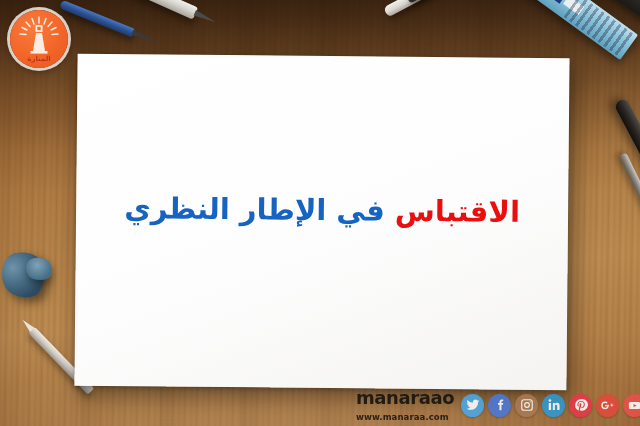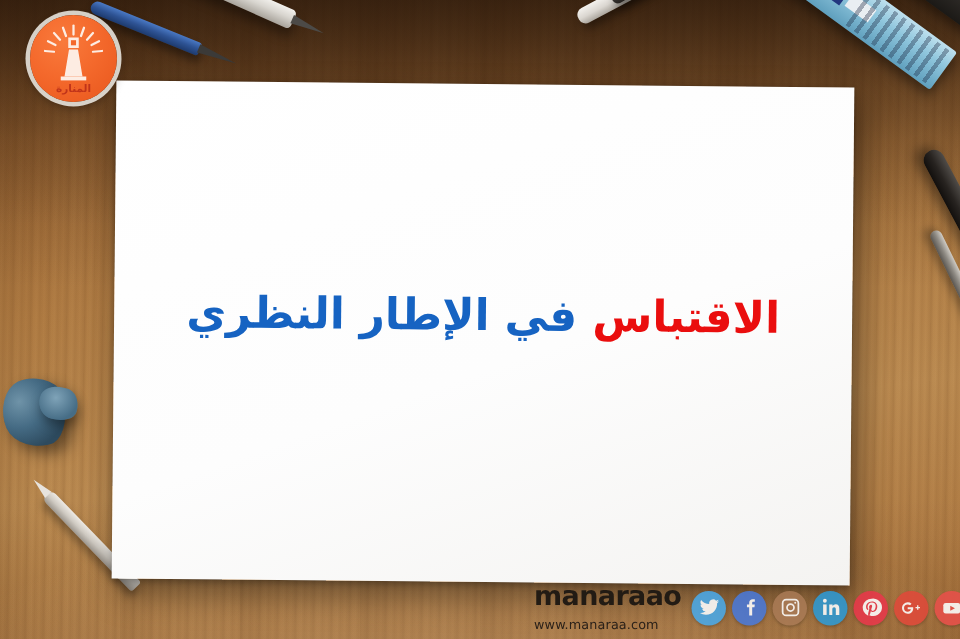--- a/index.html
+++ b/index.html
@@ -44,21 +44,21 @@
     position: absolute;
     left: 0; right: 0; top: 0;
     height: 150px;
     background: linear-gradient(180deg, rgba(30,16,6,0.50) 0%, rgba(45,25,10,0.26) 40%, rgba(0,0,0,0) 100%);
     pointer-events: none;
   }
 
   
   .logo {
     position: absolute;
-    left: 20px; top: 10px;
+    left: 10px; top: 10px;
     width: 58px; height: 58px;
     border-radius: 50%;
     background: radial-gradient(circle at 38% 30%, #f97a3c 0%, #f4692c 45%, #e8561c 100%);
     box-shadow: 0 0 0 3px rgba(248,246,240,0.82), 0 3px 7px rgba(0,0,0,0.45);
     overflow: hidden;
   }
   .logo svg { display:block; width: 58px; height: 58px; }
 
   
   .obj { position: absolute; pointer-events: none; }
@@ -260,21 +260,21 @@
   .wm-text { line-height: 1; }
   .wm-name {
     font-size: 18px;
     font-weight: bold;
     color: #221b14;
     letter-spacing: -0.4px;
     font-family: "DejaVu Sans", "Liberation Sans", sans-serif;
   }
   .wm-url {
     font-size: 8.5px;
-    font-weight: normal;
+    font-weight: bold;
     color: #2a2119;
     letter-spacing: 0.1px;
     margin-top: 6px;
     font-family: "DejaVu Sans", "Liberation Sans", sans-serif;
   }
   .social-row { display: flex; align-items: center; gap: 4px; }
   .soc {
     width: 23px; height: 23px;
     border-radius: 50%;
     display: flex; align-items: center; justify-content: center;

